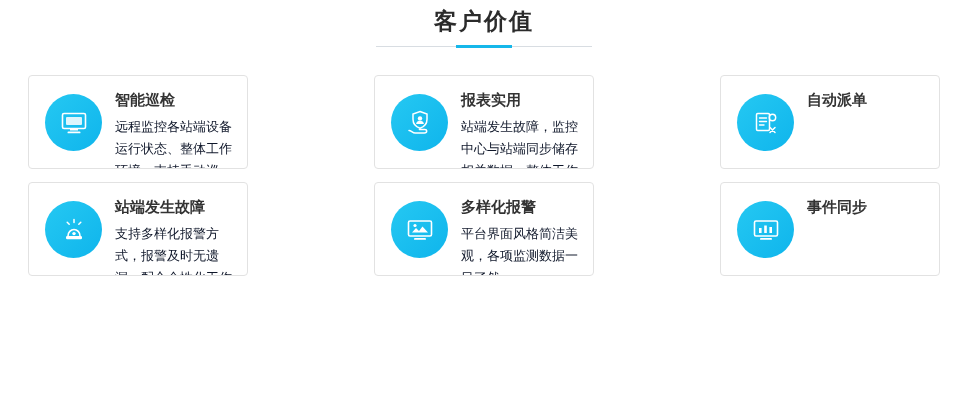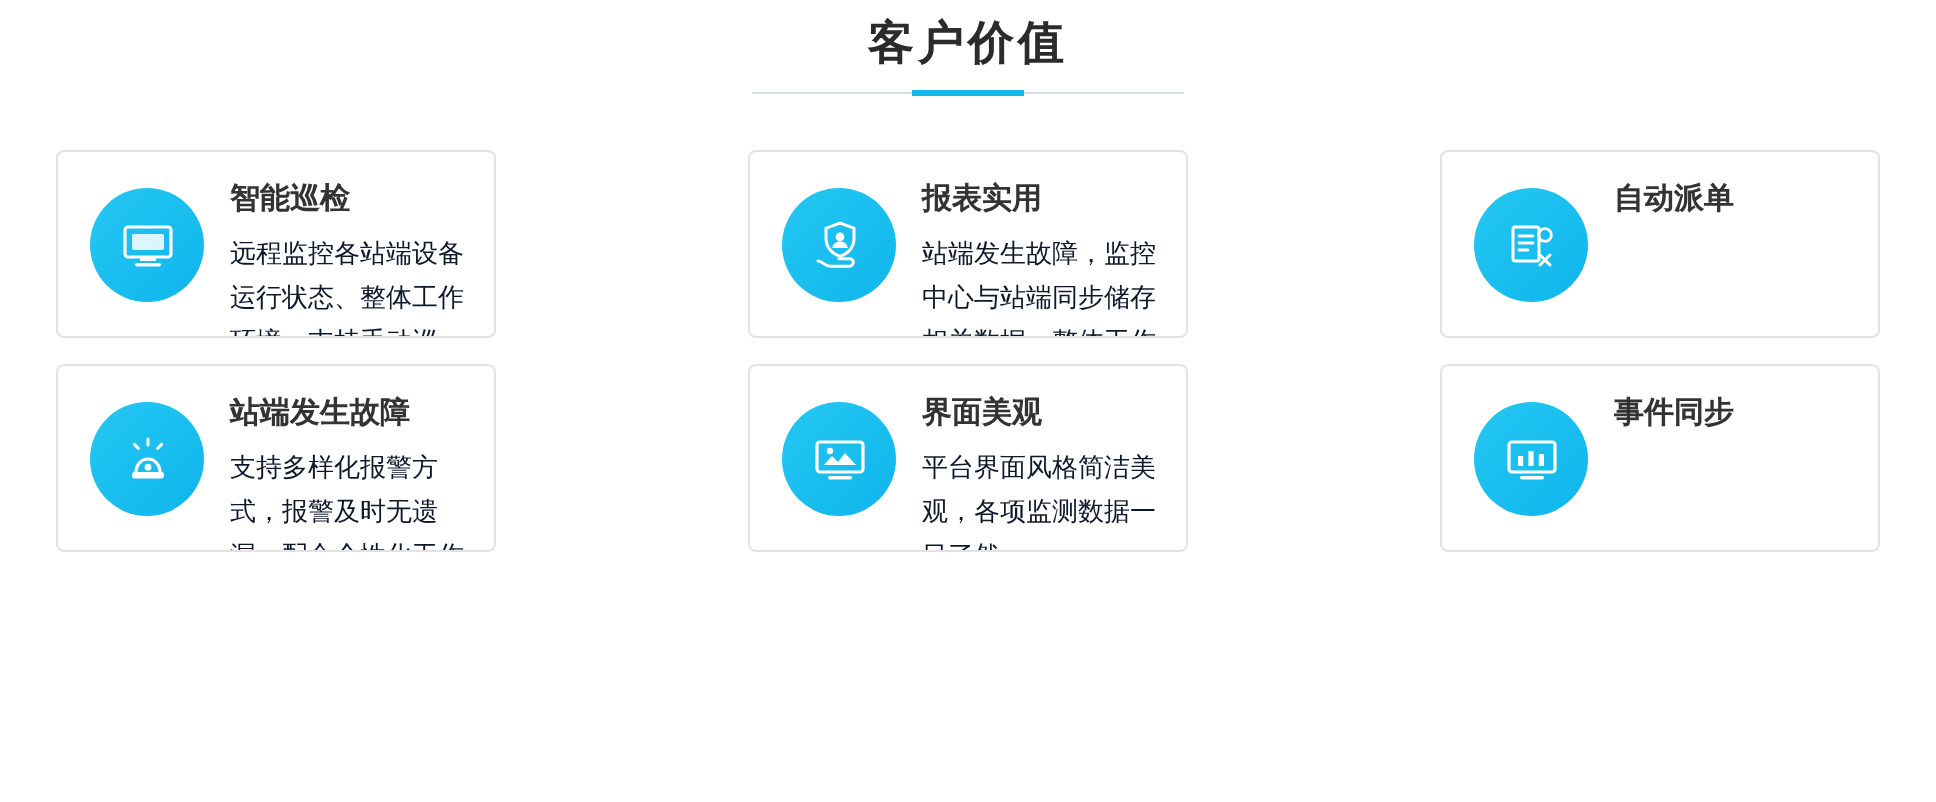--- a/index.html
+++ b/index.html
@@ -157,21 +157,21 @@
 
     <div class="card">
       <div class="card-icon">
         <svg width="30" height="30" viewBox="0 0 30 30" fill="none" xmlns="http://www.w3.org/2000/svg">
           <rect x="3.5" y="6" width="23" height="15" rx="1.5" stroke="#ffffff" stroke-width="1.6"></rect>
           <path d="M7 17.5l4-4.5 3 3 3.5-4.5 5.5 6H7z" fill="#ffffff"></path>
           <circle cx="10" cy="10.5" r="1.6" fill="#ffffff"></circle>
           <rect x="9" y="23" width="12" height="1.8" rx="0.9" fill="#ffffff"></rect>
         </svg>
       </div>
-      <div class="card-title">界面美观</div>
+      <div class="card-title">多样化报警</div>
       <div class="card-desc">平台界面风格简洁美观，各项监测数据一目了然</div>
     </div>
 
     <div class="card">
       <div class="card-icon">
         <svg width="30" height="30" viewBox="0 0 30 30" fill="none" xmlns="http://www.w3.org/2000/svg">
           <rect x="3.5" y="6" width="23" height="15" rx="1.5" stroke="#ffffff" stroke-width="1.6"></rect>
           <rect x="8" y="13" width="2.6" height="5" fill="#ffffff"></rect>
           <rect x="13.2" y="10.5" width="2.6" height="7.5" fill="#ffffff"></rect>
           <rect x="18.4" y="12" width="2.6" height="6" fill="#ffffff"></rect>

